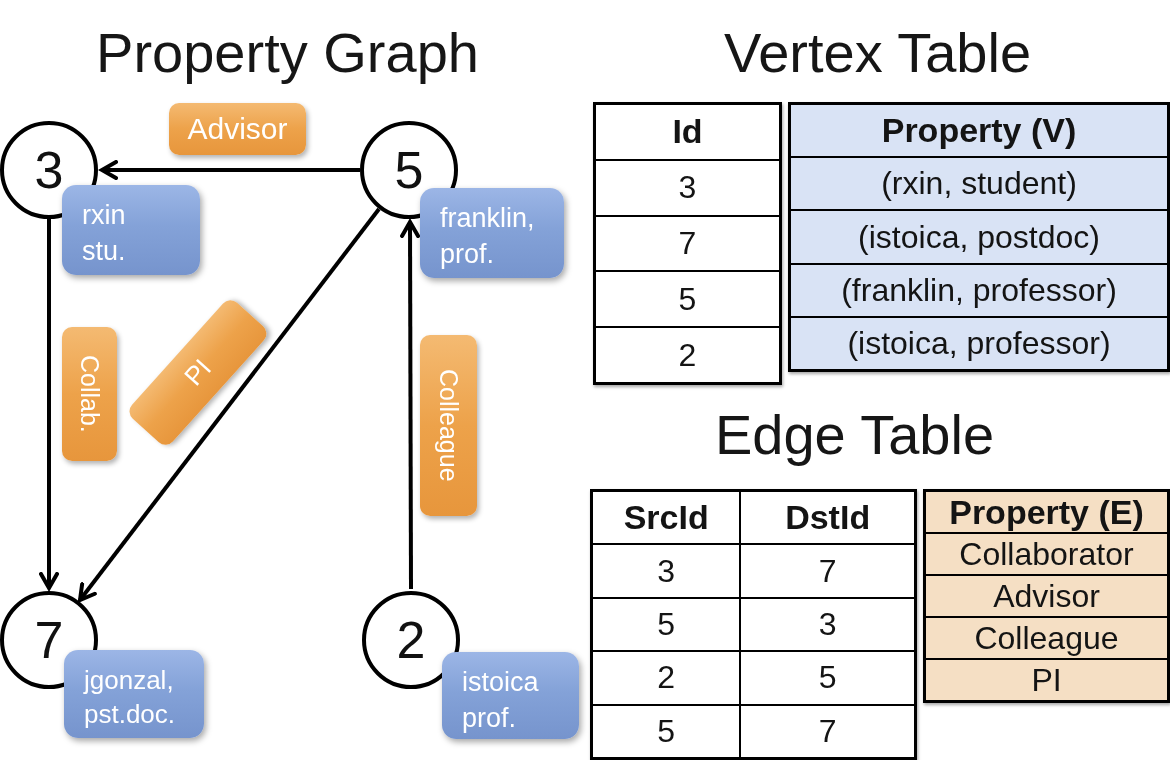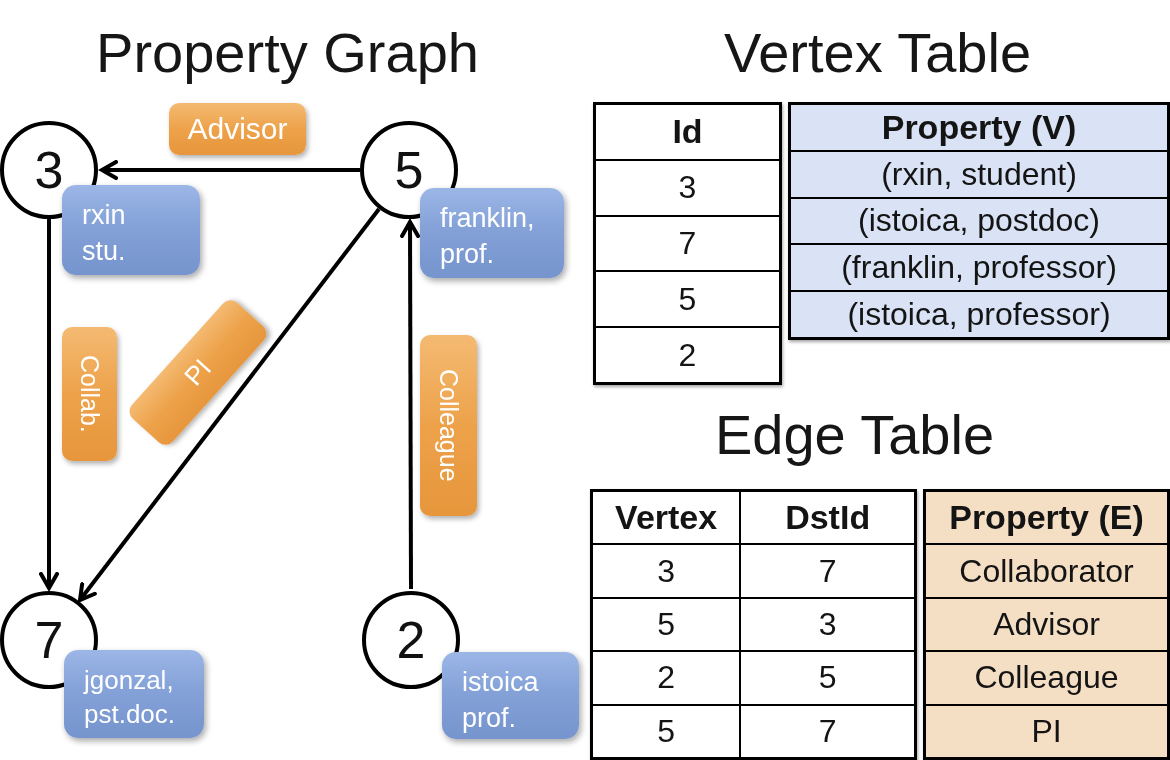--- a/index.html
+++ b/index.html
@@ -51,23 +51,23 @@
   .tcell{flex:1;display:flex;align-items:center;justify-content:center;
          font-size:32px;color:#141414;white-space:nowrap;}
   .tcell.hdr{font-weight:bold;font-size:34px;}
   .fill-blue .tcell{background:#d9e3f5;}
   .fill-tan .tcell{background:#f5dfc4;}
   #et-srcdst .tcell + .tcell{border-left:2px solid #000;}
   #et-srcdst .tcell:first-child{flex:150;}
   #et-srcdst .tcell:last-child{flex:177;}
 
   #vt-id{left:593px;top:102px;width:189px;height:283px;}
-  #vt-prop{left:788px;top:102px;width:382px;height:238px;}
+  #vt-prop{left:788px;top:102px;width:382px;height:270px;}
   #et-srcdst{left:590px;top:489px;width:327px;height:271px;}
-  #et-prop{left:923px;top:489px;width:247px;height:271px;}
+  #et-prop{left:923px;top:489px;width:247px;height:214px;}
 </style>
 </head>
 <body>
 
 <div class="stage">
 
   <div class="title" id="title-graph">Property Graph</div>
   <div class="title" id="title-vertex">Vertex Table</div>
   <div class="title" id="title-edge">Edge Table</div>
 
@@ -157,21 +157,21 @@
     <div class="trow">
       <div class="tcell">(franklin, professor)</div>
     </div>
     <div class="trow">
       <div class="tcell">(istoica, professor)</div>
     </div>
   </div>
 
   <div class="subtable" id="et-srcdst">
     <div class="trow">
-      <div class="tcell hdr">Vertex</div>
+      <div class="tcell hdr">SrcId</div>
       <div class="tcell hdr">DstId</div>
     </div>
     <div class="trow">
       <div class="tcell">3</div>
       <div class="tcell">7</div>
     </div>
     <div class="trow">
       <div class="tcell">5</div>
       <div class="tcell">3</div>
     </div>

